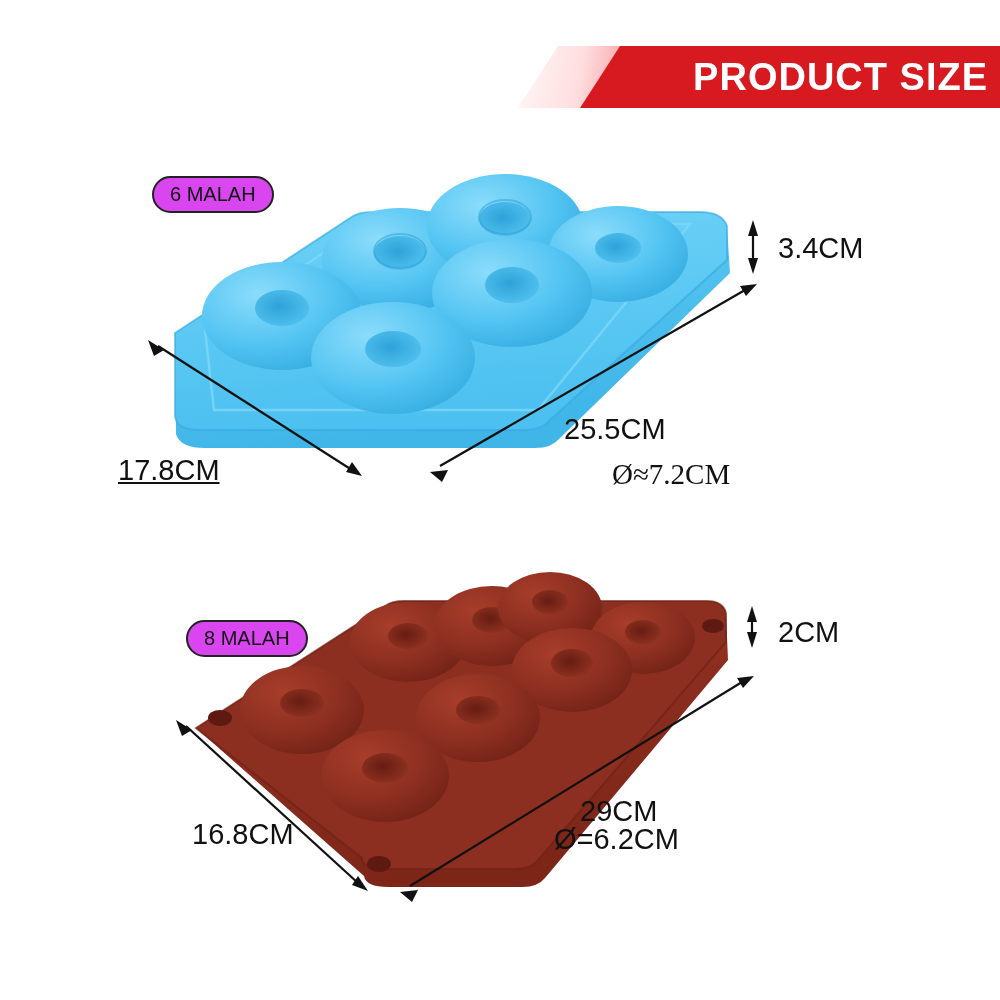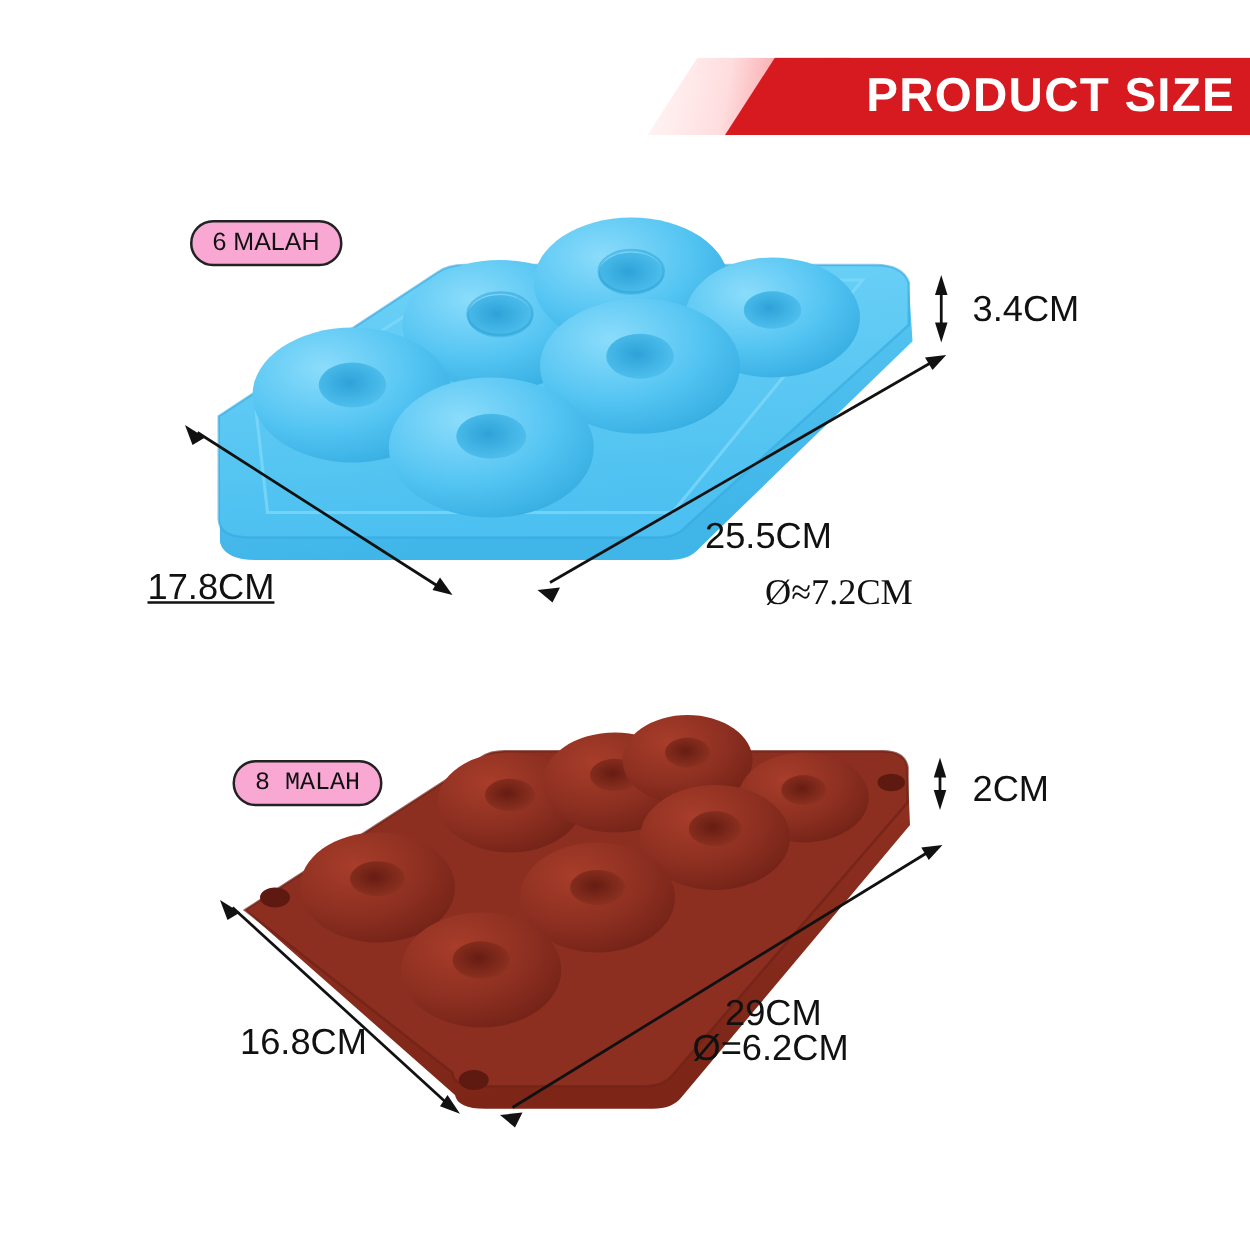--- a/index.html
+++ b/index.html
@@ -32,21 +32,21 @@
     padding-right:12px;box-sizing:border-box;
     color:#ffffff;font-size:38px;font-weight:bold;letter-spacing:1px;
   }
 
   
   .lbl{position:absolute;color:#111111;white-space:nowrap;}
   .dim{font-size:29px;}
   .badge{
     position:absolute;
     border:2px solid #222;border-radius:22px;
-    padding:5px 16px;font-size:20px;color:#111;background:#f9a8d4;
+    padding:5px 16px;font-size:20px;color:#111;background:#d946ef;
     white-space:nowrap;
   }
   .footnote{
     position:absolute;left:62px;top:928px;
     font-size:19px;color:#111;white-space:nowrap;
   }
 
   svg{position:absolute;left:0;top:0;overflow:visible;}
   .ar{fill:#111;}
   .ln{stroke:#111;stroke-width:2.2;fill:none;}
@@ -220,20 +220,20 @@
       <polygon class="ar" points="400,854 418,852 412,864"></polygon>
       <polygon class="ar" points="754,638 737,640 743,650"></polygon>
     </g>
     <g>
       <line class="ln" x1="186" y1="688" x2="358" y2="845"></line>
       <polygon class="ar" points="176,682 182,698 192,692"></polygon>
       <polygon class="ar" points="368,853 352,847 358,838"></polygon>
     </g>
   </svg>
 
-  <div class="badge" style="left:186px;top:570px;font-family:Liberation Mono, monospace;">8 MALAH</div>
+  <div class="badge" style="left:186px;top:582px;">8 MALAH</div>
   <div class="lbl dim" style="left:778px;top:578px;">2CM</div>
   <div class="lbl dim" style="left:580px;top:757px;">29CM</div>
   <div class="lbl dim" style="left:554px;top:785px;">Ø=6.2CM</div>
   <div class="lbl dim" style="left:192px;top:780px;">16.8CM</div>
 
 
 </div>
 
 </body></html>

